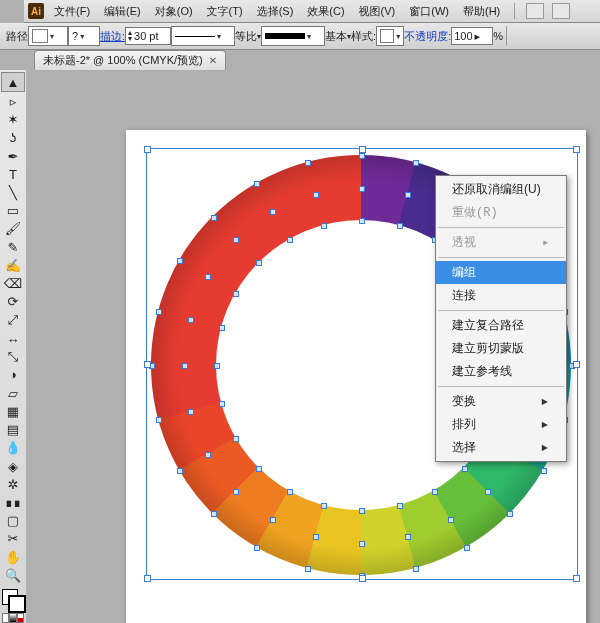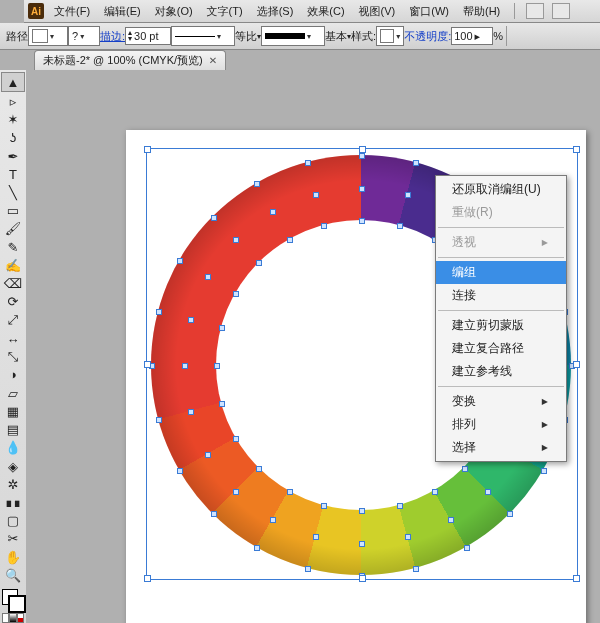--- a/index.html
+++ b/index.html
@@ -156,21 +156,21 @@
     box-shadow:2px 2px 6px rgba(0,0,0,.4);
     padding:2px 0;
     font-size:12px;
     z-index:50;
   }
   .ctx-menu .item{
     padding:3px 18px 3px 16px;
     white-space:nowrap;
     display:flex;justify-content:space-between;align-items:center;
   }
-  .ctx-menu .item.disabled{ color:#9a9a9a; }
+  .ctx-menu .item.disabled{ color:#9a9a9a;font-family:Liberation Mono, monospace; }
   .ctx-menu .item.highlight{ background:#3a8ee6; color:#fff; }
   .ctx-menu .sep{ height:1px;background:#bbb;margin:3px 2px; }
   .ctx-menu .sub::after{content:"▶";font-size:8px;color:#333;}
   .ctx-menu .item.disabled.sub::after{color:#9a9a9a;}
   .pt-input{
     height:16px;width:40px;border:1px solid #777;background:#fff;
     display:inline-flex;align-items:center;padding:0 2px;gap:2px;
   }
 </style>
 </head>
@@ -387,24 +387,24 @@
     </div>
     <div class="sep"></div>
     <div class="item highlight">
       <span>编组</span>
     </div>
     <div class="item">
       <span>连接</span>
     </div>
     <div class="sep"></div>
     <div class="item">
+      <span>建立复合路径</span>
+    </div>
+    <div class="item">
       <span>建立剪切蒙版</span>
-    </div>
-    <div class="item">
-      <span>建立复合路径</span>
     </div>
     <div class="item">
       <span>建立参考线</span>
     </div>
     <div class="sep"></div>
     <div class="item sub">
       <span>变换</span>
     </div>
     <div class="item sub">
       <span>排列</span>

